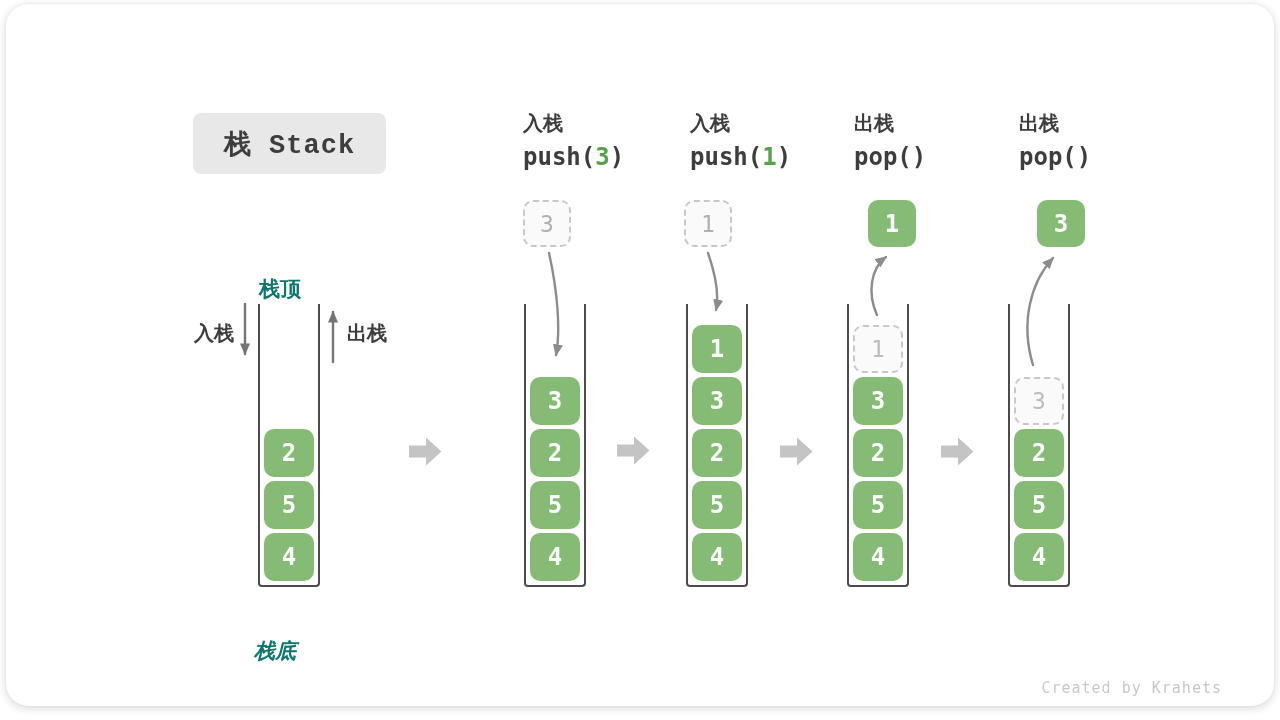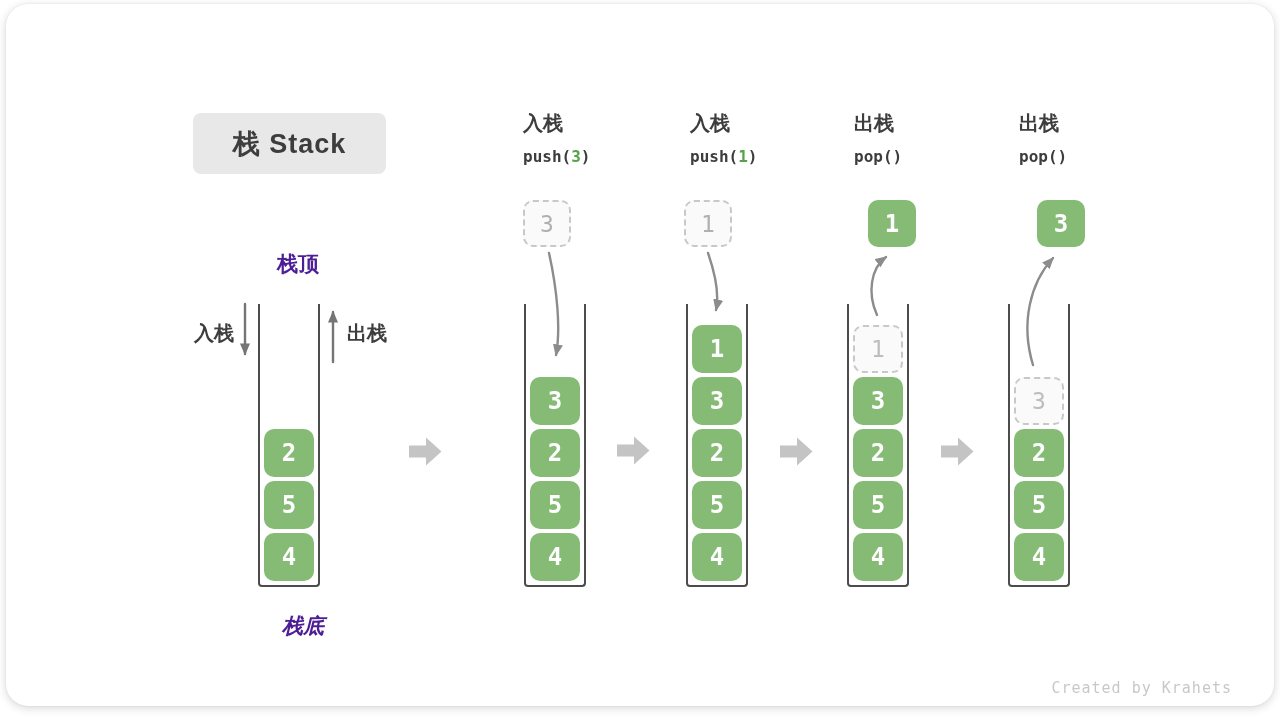--- a/index.html
+++ b/index.html
@@ -16,30 +16,30 @@
     background: #ffffff;
     border-radius: 22px;
     box-shadow: 0 2px 10px rgba(0,0,0,0.16), 0 0 2px rgba(0,0,0,0.08);
   }
   
   .title-box {
     position: absolute; left: 187px; top: 109px;
     width: 193px; height: 61px;
     background: #e8e8e8; border-radius: 8px;
     display: flex; align-items: center; justify-content: center;
-    font-family: Liberation Sans, sans-serif;
+    font-family: Liberation Mono, monospace;
     font-size: 27px; font-weight: 700; color: #3d3d3d;
     letter-spacing: 1px;
   }
   
   .col-header { position: absolute; top: 106px; width: 150px; color: #3d3d3d; }
   .col-header .op { font-size: 20px; font-weight: 700; line-height: 26px; margin-bottom: 9px; }
   .col-header .code {
     font-family: "DejaVu Sans Mono", "Liberation Mono", monospace;
-    font-size: 16px; font-weight: 700; line-height: 24px;
+    font-size: 24px; font-weight: 700; line-height: 24px;
   }
   .col-header .code .arg { color: #55a348; }
   
   .float-box {
     position: absolute; top: 196px; width: 48px; height: 47px;
     border-radius: 10px; box-sizing: border-box;
     display: flex; align-items: center; justify-content: center;
     font-family: "DejaVu Sans Mono", "Liberation Mono", monospace;
   }
   .float-box.ghost {
@@ -67,28 +67,28 @@
     display: flex; align-items: center; justify-content: center;
     font-family: "DejaVu Sans Mono", "Liberation Mono", monospace;
     font-size: 24px; font-weight: 700; color: #ffffff;
   }
   .item.ghost-item {
     background: #fafafa; border: 2px dashed #c8c8c8;
     color: #bdbdbd; font-weight: 400; font-size: 23px;
   }
   
   .side-label { position: absolute; font-size: 20px; font-weight: 700; color: #3d3d3d; }
-  .axis-label { position: absolute; font-size: 21px; font-weight: 700; color: #4c1d95; text-align: right; }
+  .axis-label { position: absolute; font-size: 21px; font-weight: 700; color: #0f766e; text-align: left; margin-top: 25px; }
   
   .overlay { position: absolute; left: 0; top: 0; pointer-events: none; }
   .flow-arrow { fill: none; stroke-width: 2.4px; stroke-linecap: round; }
   .block-arrow { position: absolute; width: 34px; height: 31px; }
   
   .watermark {
-    position: absolute; right: 42px; top: 675px;
+    position: absolute; right: 52px; top: 675px;
     font-family: "DejaVu Sans Mono", "Liberation Mono", monospace;
     font-size: 15px; color: #c8c8c8; letter-spacing: 1px;
   }
 </style>
 </head>
 <body>
 
 <div class="canvas">
   <div class="card">
 

